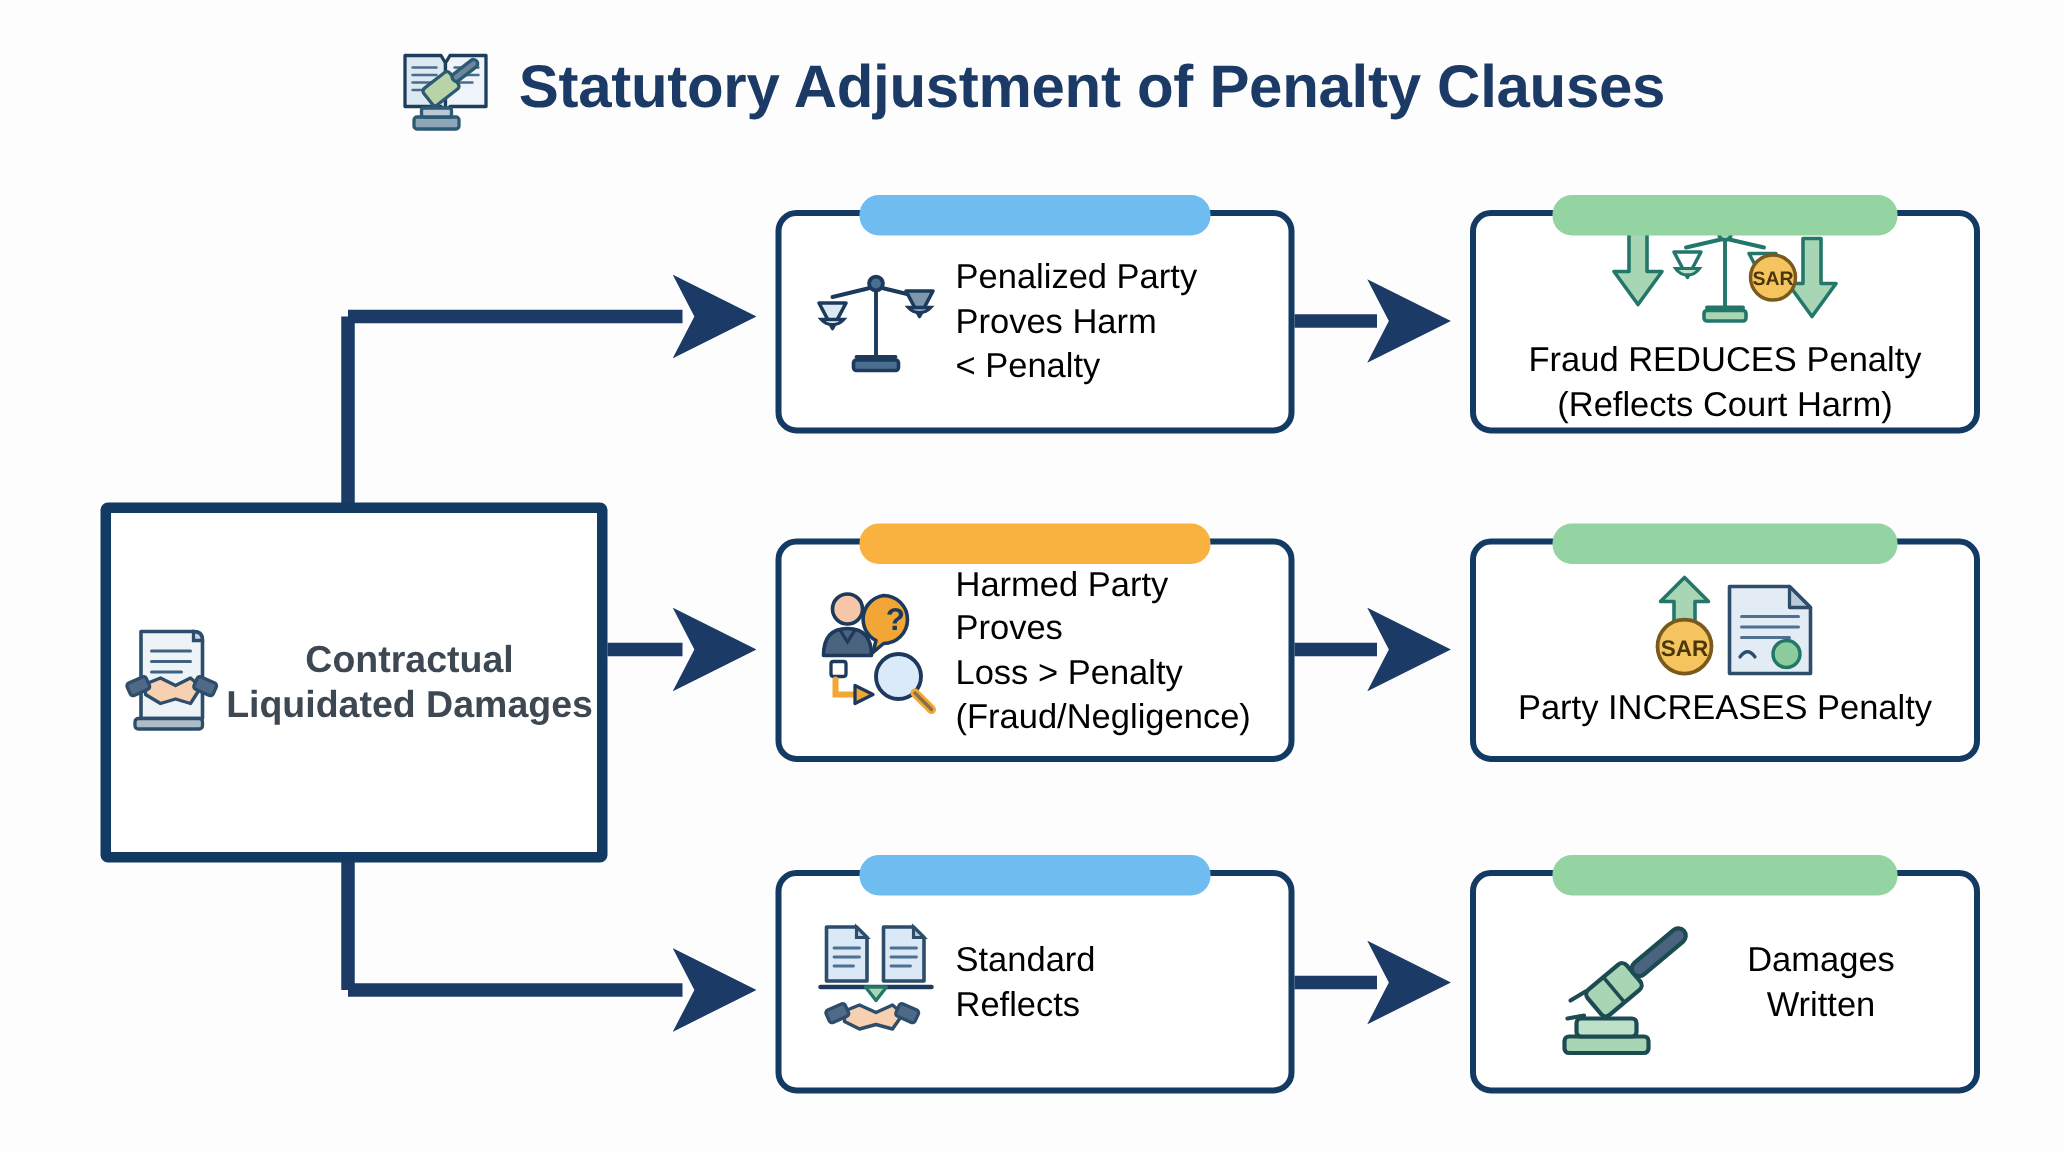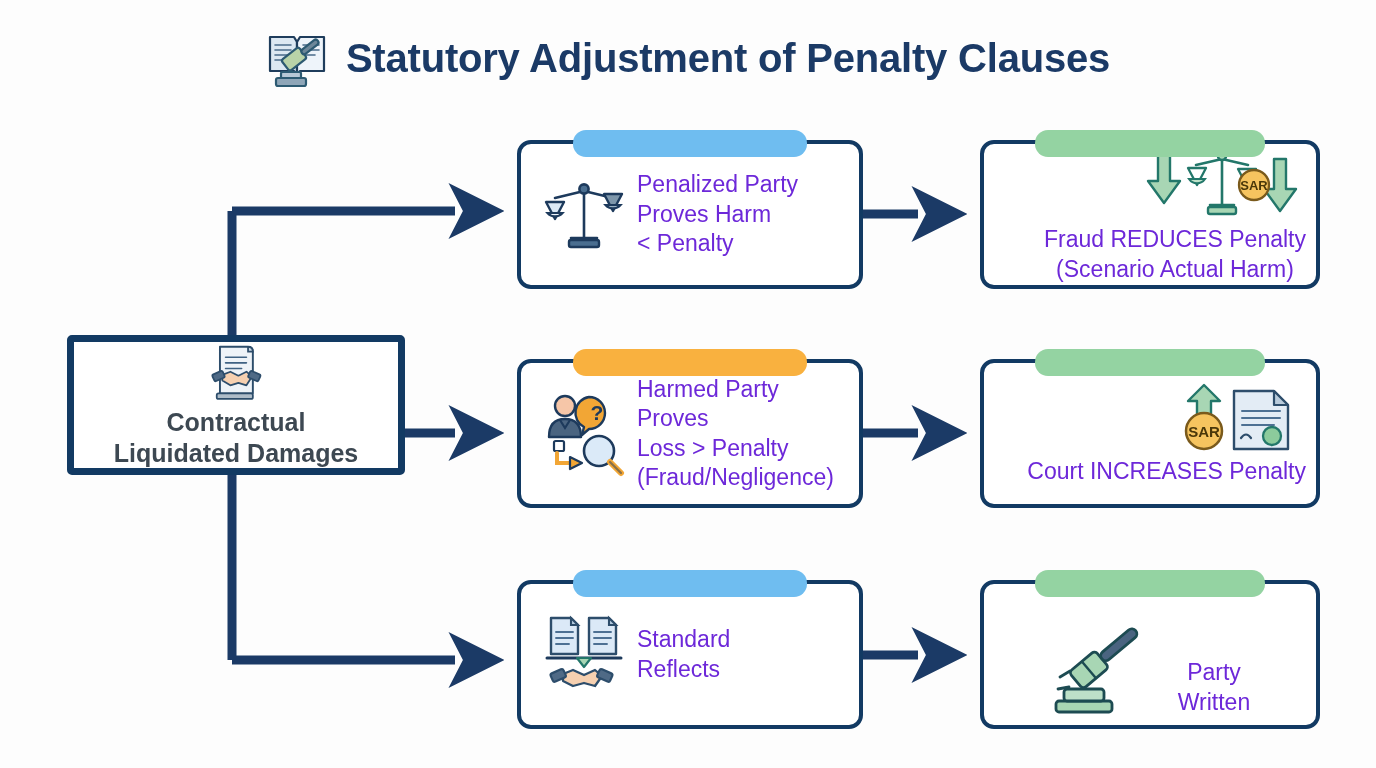--- a/index.html
+++ b/index.html
@@ -20,23 +20,23 @@
   .title-text{
     font-size:40px;font-weight:bold;color:#1b3a66;
     letter-spacing:-0.2px;white-space:nowrap;
   }
 
   
   #wires{position:absolute;left:0;top:0;width:1376px;height:768px;}
 
   
   .root-node{
-    position:absolute;left:67px;top:335px;width:338px;height:140px;
+    position:absolute;left:67px;top:335px;width:338px;height:240px;
     border:7px solid #123a63;border-radius:5px;background:#ffffff;
-    display:flex;flex-direction:column;align-items:center;justify-content:center;
+    display:flex;flex-direction:row;align-items:center;justify-content:center;
     box-sizing:border-box;z-index:3;
   }
   .root-icon{width:74px;height:76px;margin-bottom:4px;}
   .root-label{
     font-size:25px;font-weight:bold;color:#3d4852;text-align:center;
     line-height:1.22;
   }
 
   
   .card{
@@ -54,31 +54,31 @@
     position:absolute;top:-14px;left:50%;transform:translateX(-50%);
     width:234px;height:27px;border-radius:13px;z-index:4;
   }
   .card.right .tab{width:230px;}
 
   .card-inner{
     position:absolute;inset:0;display:flex;align-items:center;
     padding:8px 10px;box-sizing:border-box;
   }
   .card.mid .card-inner{flex-direction:row;gap:10px;justify-content:flex-start;}
-  .card.right .card-inner{flex-direction:column;justify-content:center;gap:2px;align-items:flex-end;}
+  .card.right .card-inner{flex-direction:column;justify-content:center;gap:2px;}
   .card.right.grid .card-inner{flex-direction:row;gap:12px;justify-content:center;}
 
   .card-icon{flex:0 0 auto;}
   .mid .card-icon{width:86px;height:86px;margin-left:10px;}
   .right .card-icon{width:150px;height:74px;}
   .right .card-icon.wide{width:168px;height:78px;}
   .right .card-icon.gavel{width:116px;height:104px;}
 
   .card-text{
-    font-size:23px;color:#6d28d9;line-height:1.28;
+    font-size:23px;color:#000000;line-height:1.28;
   }
   .mid .card-text{text-align:left;}
   .right .card-text{text-align:center;font-size:23px;}
   .right.grid .card-text{text-align:center;}
 </style>
 </head>
 <body>
 
 <div id="stage">
 
@@ -182,21 +182,21 @@
         </g>
         <rect x="70" y="62" width="28" height="7" rx="2" fill="#a8d6b4" stroke="#23776a" stroke-width="2.4"></rect>
         <path d="M50 23 L68 23 L59 40 Z" fill="#ffffff" stroke="#23776a" stroke-width="2.3" stroke-linejoin="round"></path>
         <path d="M51 34 A9.6 9.6 0 0 0 67 34 Z" fill="#bfe3c9" stroke="#23776a" stroke-width="2.1"></path>
         <path d="M100 24 L118 24 L109 41 Z" fill="#ffffff" stroke="#23776a" stroke-width="2.3" stroke-linejoin="round"></path>
         <circle cx="116" cy="40" r="15" fill="#f6c45f" stroke="#7a5a1c" stroke-width="2.3"></circle>
         <text x="116" y="45" font-family="'Liberation Sans',sans-serif" font-size="13" font-weight="bold" fill="#4a3709" text-anchor="middle">SAR</text>
       </svg>
       <div class="card-text">
         <div>Fraud REDUCES Penalty</div>
-        <div>(Scenario Actual Harm)</div>
+        <div>(Reflects Court Harm)</div>
       </div>
     </div>
   </div>
 
   <div class="card mid row2">
     <div class="tab" style="background:#f9b13f"></div>
     <div class="card-inner">
       <svg class="card-icon" viewBox="0 0 86 86">
         <circle cx="24" cy="15" r="10" fill="#f6c6a8" stroke="#1d3a5c" stroke-width="2.4"></circle>
         <path d="M8 46 Q8 28 24 28 Q40 28 40 46 Z" fill="#4a6480" stroke="#1d3a5c" stroke-width="2.4" stroke-linejoin="round"></path>
@@ -227,21 +227,21 @@
         <text x="48" y="56" font-family="'Liberation Sans',sans-serif" font-size="15" font-weight="bold" fill="#4a3709" text-anchor="middle">SAR</text>
         <path d="M78 10 H118 L132 24 V68 H78 Z" fill="#e3ecf5" stroke="#2d4d6b" stroke-width="2.4" stroke-linejoin="round"></path>
         <path d="M118 10 L132 24 H118 Z" fill="#b9cbdb" stroke="#2d4d6b" stroke-width="2.2" stroke-linejoin="round"></path>
         <g stroke="#4d7093" stroke-width="2" stroke-linecap="round">
           <path d="M86 30 H124 M86 37 H124 M86 44 H118"></path>
         </g>
         <path d="M85 57 q5 -7 10 0" fill="none" stroke="#2d4d6b" stroke-width="2.2" stroke-linecap="round"></path>
         <circle cx="116" cy="55" r="9" fill="#8ccb9c" stroke="#23776a" stroke-width="2.3"></circle>
       </svg>
       <div class="card-text">
-        <div>Court INCREASES Penalty</div>
+        <div>Party INCREASES Penalty</div>
       </div>
     </div>
   </div>
 
   <div class="card mid row3">
     <div class="tab" style="background:#6fbdf0"></div>
     <div class="card-inner">
       <svg class="card-icon" viewBox="0 0 86 86">
         <path d="M10 6 H30 L37 13 V42 H10 Z" fill="#dbe9f7" stroke="#2d4d6b" stroke-width="2.4" stroke-linejoin="round"></path>
         <path d="M30 6 L37 13 H30 Z" fill="#b5cce0" stroke="#2d4d6b" stroke-width="2.1"></path>
@@ -276,19 +276,19 @@
           <path d="M39 32 V54" stroke="#1d4b52" stroke-width="2.4"></path>
         </g>
         <g stroke="#1d4b52" stroke-width="2.8" stroke-linecap="round">
           <path d="M10 64 L20 58"></path>
           <path d="M8 76 L19 74"></path>
         </g>
         <rect x="6" y="88" width="56" height="11" rx="3" fill="#a8d6b4" stroke="#1d4b52" stroke-width="2.8"></rect>
         <rect x="14" y="76" width="40" height="12" rx="3" fill="#bde0c8" stroke="#1d4b52" stroke-width="2.8"></rect>
       </svg>
       <div class="card-text">
-        <div>Party</div>
+        <div>Damages</div>
         <div>Written</div>
       </div>
     </div>
   </div>
 
 </div>
 
 </body></html>

